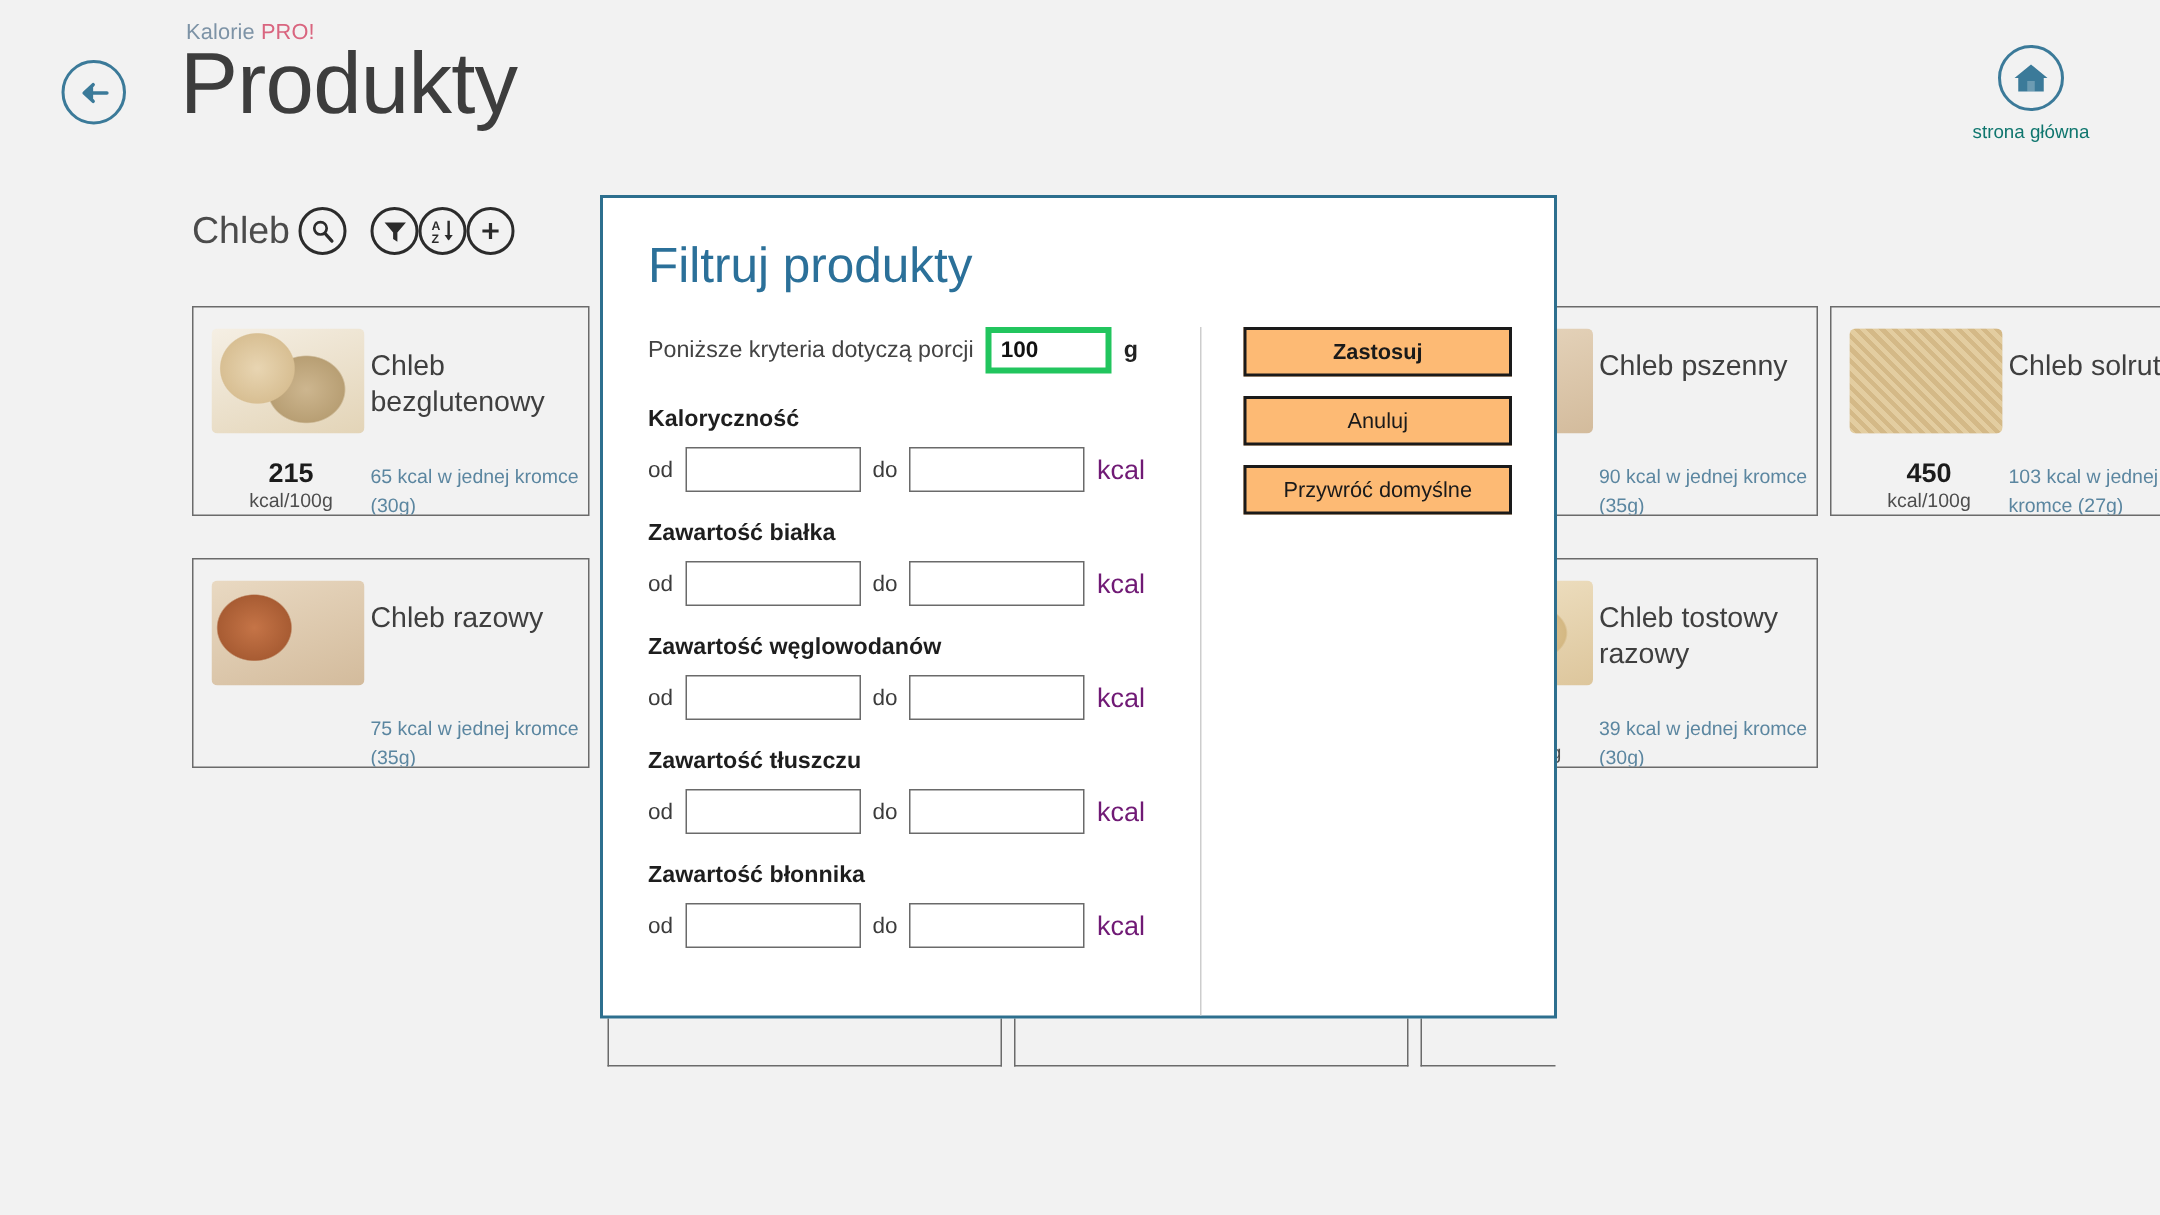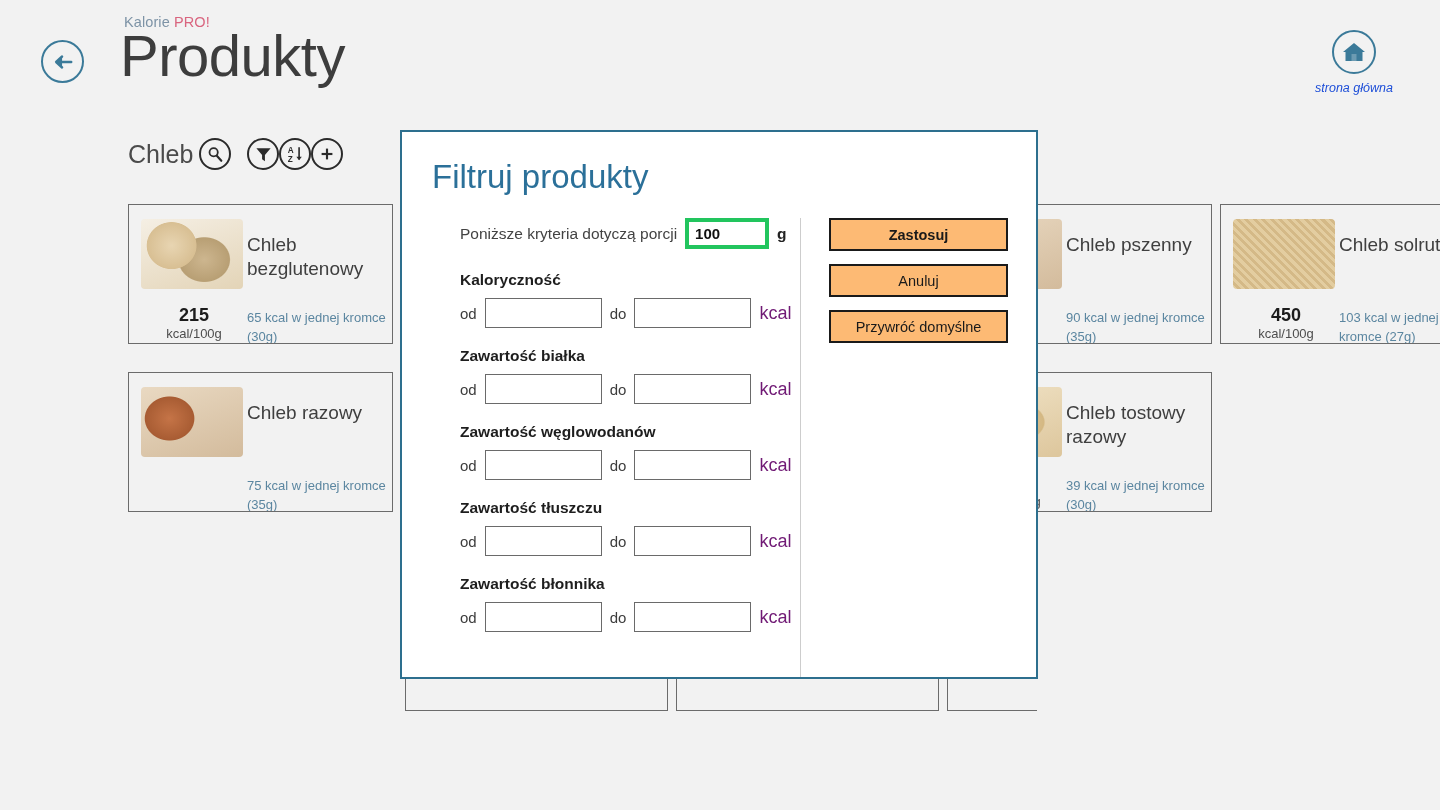--- a/index.html
+++ b/index.html
@@ -35,23 +35,22 @@
   .home-btn {
     position: absolute; left: 1310px; top: 30px;
     width: 88px; text-align: center; cursor: pointer;
   }
   .home-circle {
     width: 44px; height: 44px; border-radius: 50%;
     border: 2px solid #3b7a99; margin: 0 auto;
     display: flex; align-items: center; justify-content: center;
   }
   .home-label {
-    margin-top: 7px; font-size: 12.5px; color: #1d4ed8;
+    margin-top: 7px; font-size: 12.5px; color: #0f766e;
     white-space: nowrap;
-    font-style: italic;
   }
 
   
   .toolbar {
     position: absolute; left: 128px; top: 138px;
     display: flex; align-items: center; 
   }
   .search-term {
     font-size: 25px; font-weight: 300; color: #4b4b4b;
     margin-right: 6px;
@@ -138,21 +137,20 @@
     position: absolute; left: 30px; top: 26px;
     font-size: 33px; font-weight: 300; color: #2b7099;
   }
   .dialog-body {
     position: absolute; left: 0; top: 86px; right: 0; bottom: 0;
     display: flex;
   }
   .dlg-left {
     width: 403px; padding: 0 0 16px 30px;
     border-right: 1px solid #cdcdcd;
-    margin-left: 28px;
   }
   .dlg-right { flex: 1; padding: 0 28px 0 28px; }
 
   .portion-row {
     display: flex; align-items: center; gap: 8px;
     margin-bottom: 22px;
   }
   .portion-label { font-size: 15.5px; color: #434343; }
   .portion-input {
     width: 84px; height: 31px;

